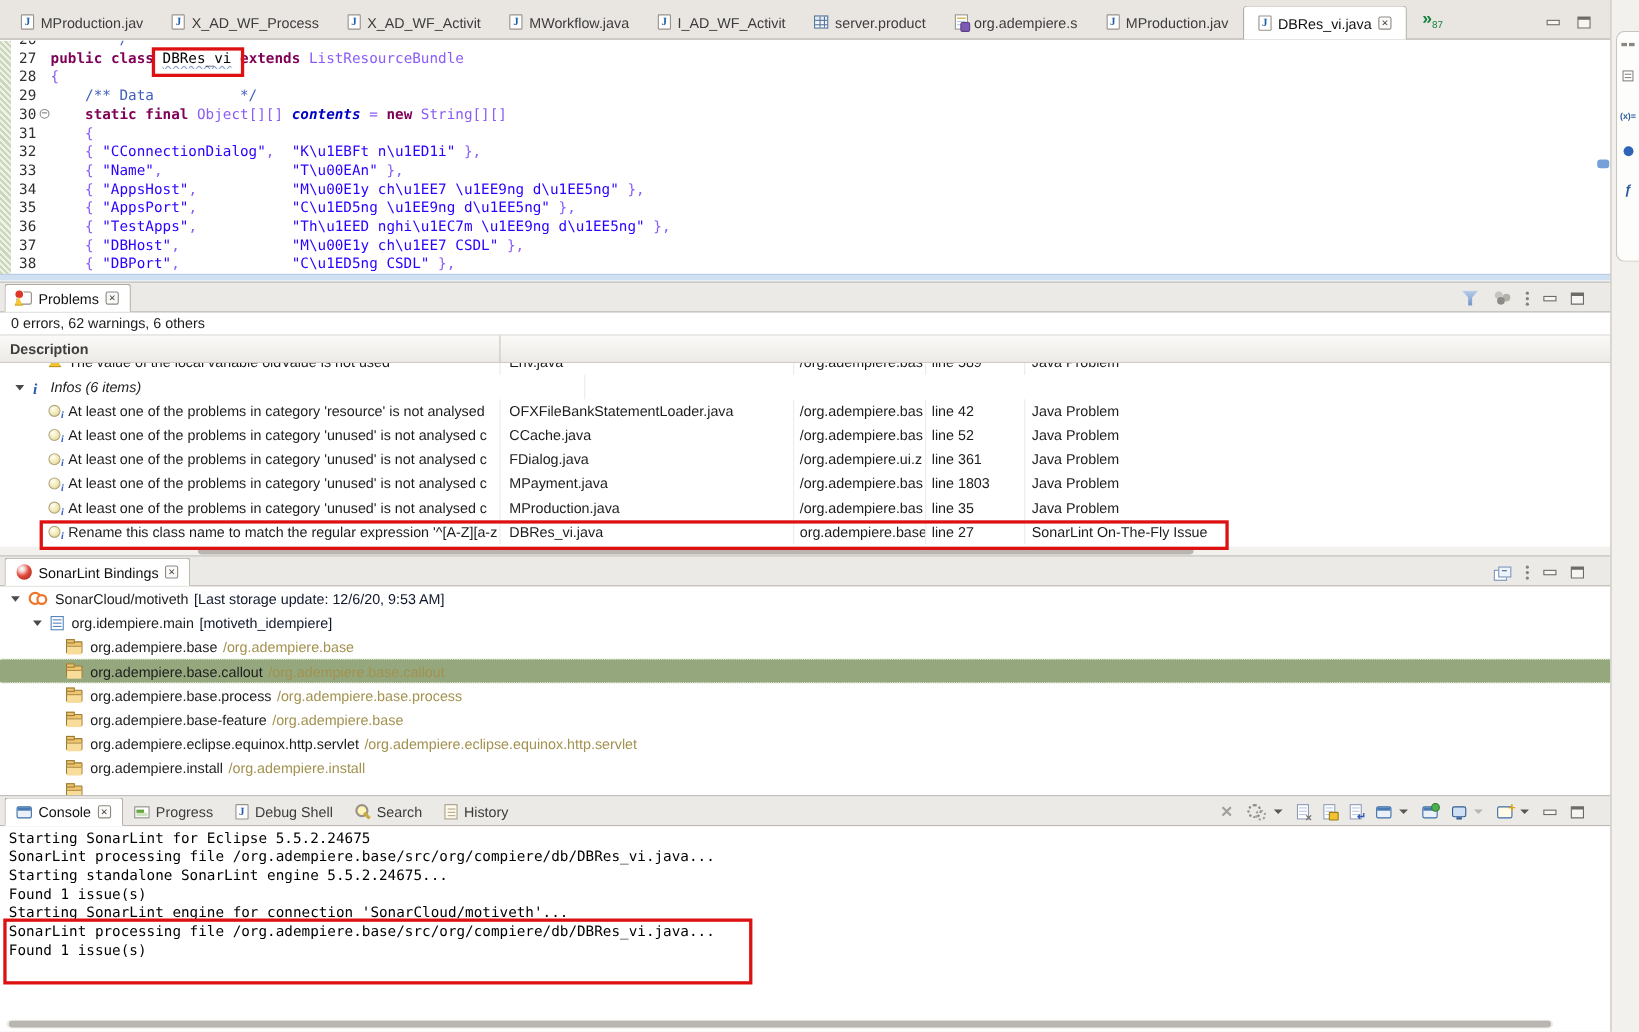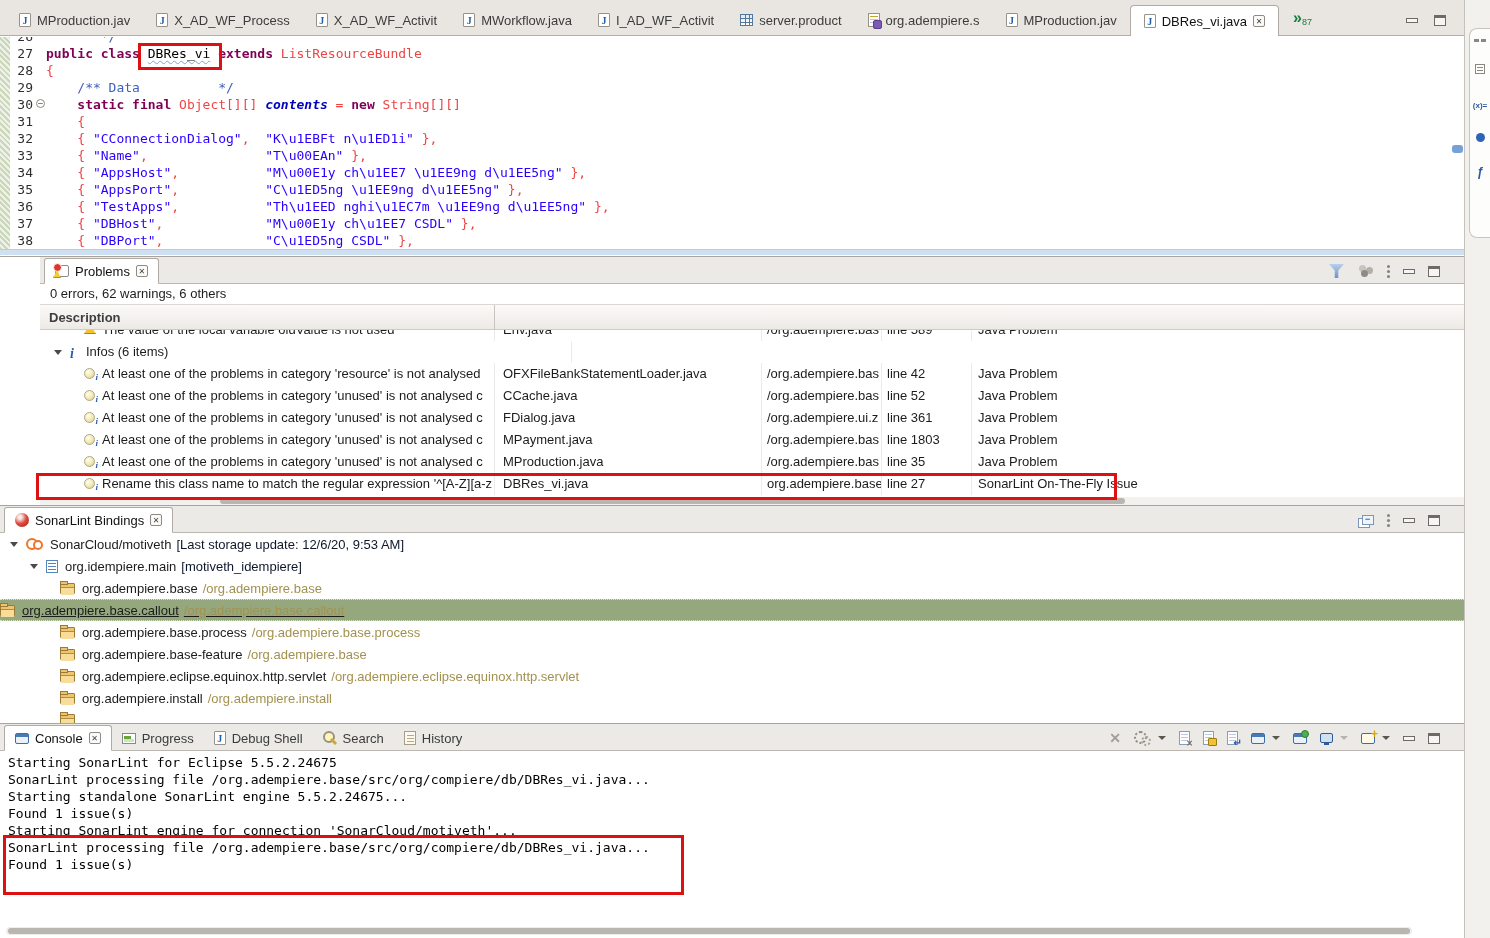--- a/index.html
+++ b/index.html
@@ -68,32 +68,32 @@
     position:absolute; left:0; top:3px; width:9px; height:9px;
     border:1px solid #8f8a84; border-radius:50%; background:#fff;
     font-size:9px; line-height:7px; text-align:center; color:#555; display:block;
   }
   .fm::before { content:"\2212"; }
   .ctext { white-space:pre; }
   .tk-k { color:#7f0055; font-weight:bold;text-align:center; }
   .tk-s { color:#2a00ff; }
   .tk-jd { color:#3f5fbf; }
   .tk-f { color:#0000c0; font-style:italic; font-weight:bold; }
-  .tk-p { color:#ef4444; }
+  .tk-p { color:#8b5cf6; }
   .tk-w {
     color:#000;
     text-decoration:underline; text-decoration-style:wavy;
     text-decoration-color:#8aa0cc; text-decoration-thickness:1px;
     text-underline-offset:2px;
   }
   #editor-hscrollbar { position:absolute; left:0; right:0; top:249px; height:6px; background:#cfe0f2; border-top:1px solid #b9cce4; }
   #overview-marker { position:absolute; left:1452px; top:145px; width:11px; height:8px; background:#76a1d8; border-radius:3px; z-index:5; }
 
   
-  #problems-section { top:256px; height:249px; background:#fff; border-top:1px solid #a9a49e;padding-left:40px; }
+  #problems-section { top:256px; height:249px; background:#fff; border-top:1px solid #a9a49e; }
   #problems-summary { height:20px; line-height:20px; padding-left:10px; background:#fff; color:#1d1d1d; }
   .phead {
     display:flex; height:26px; line-height:25px;
     background:linear-gradient(#fbfaf8,#edeae6);
     border-top:1px solid #dcd8d3; border-bottom:1px solid #cfcac4;
     font-weight:bold; color:#3d3d3d;flex-direction:column;
   }
   .phc { border-right:1px solid #c9c4be; padding-left:9px; flex:none; overflow:hidden; white-space:nowrap; }
   #problems-rows { position:relative; background:#fff; height:167px; overflow:hidden; }
   .prow { display:flex; height:22px; }
@@ -379,21 +379,21 @@
       <div class="prow-clip">
         <div class="prow">
           <span class="pc pc-desc" style="width: 455px;"><span class="warn"></span><span>The value of the local variable oldValue is not used</span></span>
           <span class="pc pc-res" style="width: 267px;">Env.java</span>
           <span class="pc pc-path" style="width: 120px;">/org.adempiere.bas</span>
           <span class="pc pc-loc" style="width: 90px;">line 589</span>
           <span class="pc pc-type" style="flex: 1 1 0%;">Java Problem</span>
         </div>
       </div>
       <div class="prow">
-        <span class="pc pc-desc grp" style="width: 532px;"><span class="exp"></span><span class="iicon"></span><span>Infos (6 items)</span></span>
+        <span class="pc pc-desc grp" style="width: 532px; font-style: italic;"><span class="exp"></span><span class="iicon"></span><span>Infos (6 items)</span></span>
       </div>
       <div class="prow">
         <span class="pc pc-desc" style="width: 455px;"><span class="bulb"></span><span>At least one of the problems in category 'resource' is not analysed</span></span>
         <span class="pc pc-res" style="width: 267px;">OFXFileBankStatementLoader.java</span>
         <span class="pc pc-path" style="width: 120px;">/org.adempiere.bas</span>
         <span class="pc pc-loc" style="width: 90px;">line 42</span>
         <span class="pc pc-type" style="flex: 1 1 0%;">Java Problem</span>
       </div>
       <div class="prow">
         <span class="pc pc-desc" style="width: 455px;"><span class="bulb"></span><span>At least one of the problems in category 'unused' is not analysed c</span></span>
@@ -461,21 +461,21 @@
         <span class="texp" style="left: 30px;"></span>
         <span class="ic ic-project"></span>
         <span class="tlabel">org.idempiere.main</span>
         <span class="tsfx sfx-bracket">[motiveth_idempiere]</span>
       </div>
       <div class="trow" style="padding-left: 60px;">
         <span class="ic ic-folder"></span>
         <span class="tlabel">org.adempiere.base</span>
         <span class="tsfx sfx-path">/org.adempiere.base</span>
       </div>
-      <div class="trow selected" style=" text-decoration: underline;">
+      <div class="trow selected" style="padding-left: 60px;">
         <span class="ic ic-folder"></span>
         <span class="tlabel">org.adempiere.base.callout</span>
         <span class="tsfx sfx-path">/org.adempiere.base.callout</span>
       </div>
       <div class="trow" style="padding-left: 60px; align-items: center;">
         <span class="ic ic-folder"></span>
         <span class="tlabel">org.adempiere.base.process</span>
         <span class="tsfx sfx-path">/org.adempiere.base.process</span>
       </div>
       <div class="trow" style="padding-left: 60px;">

